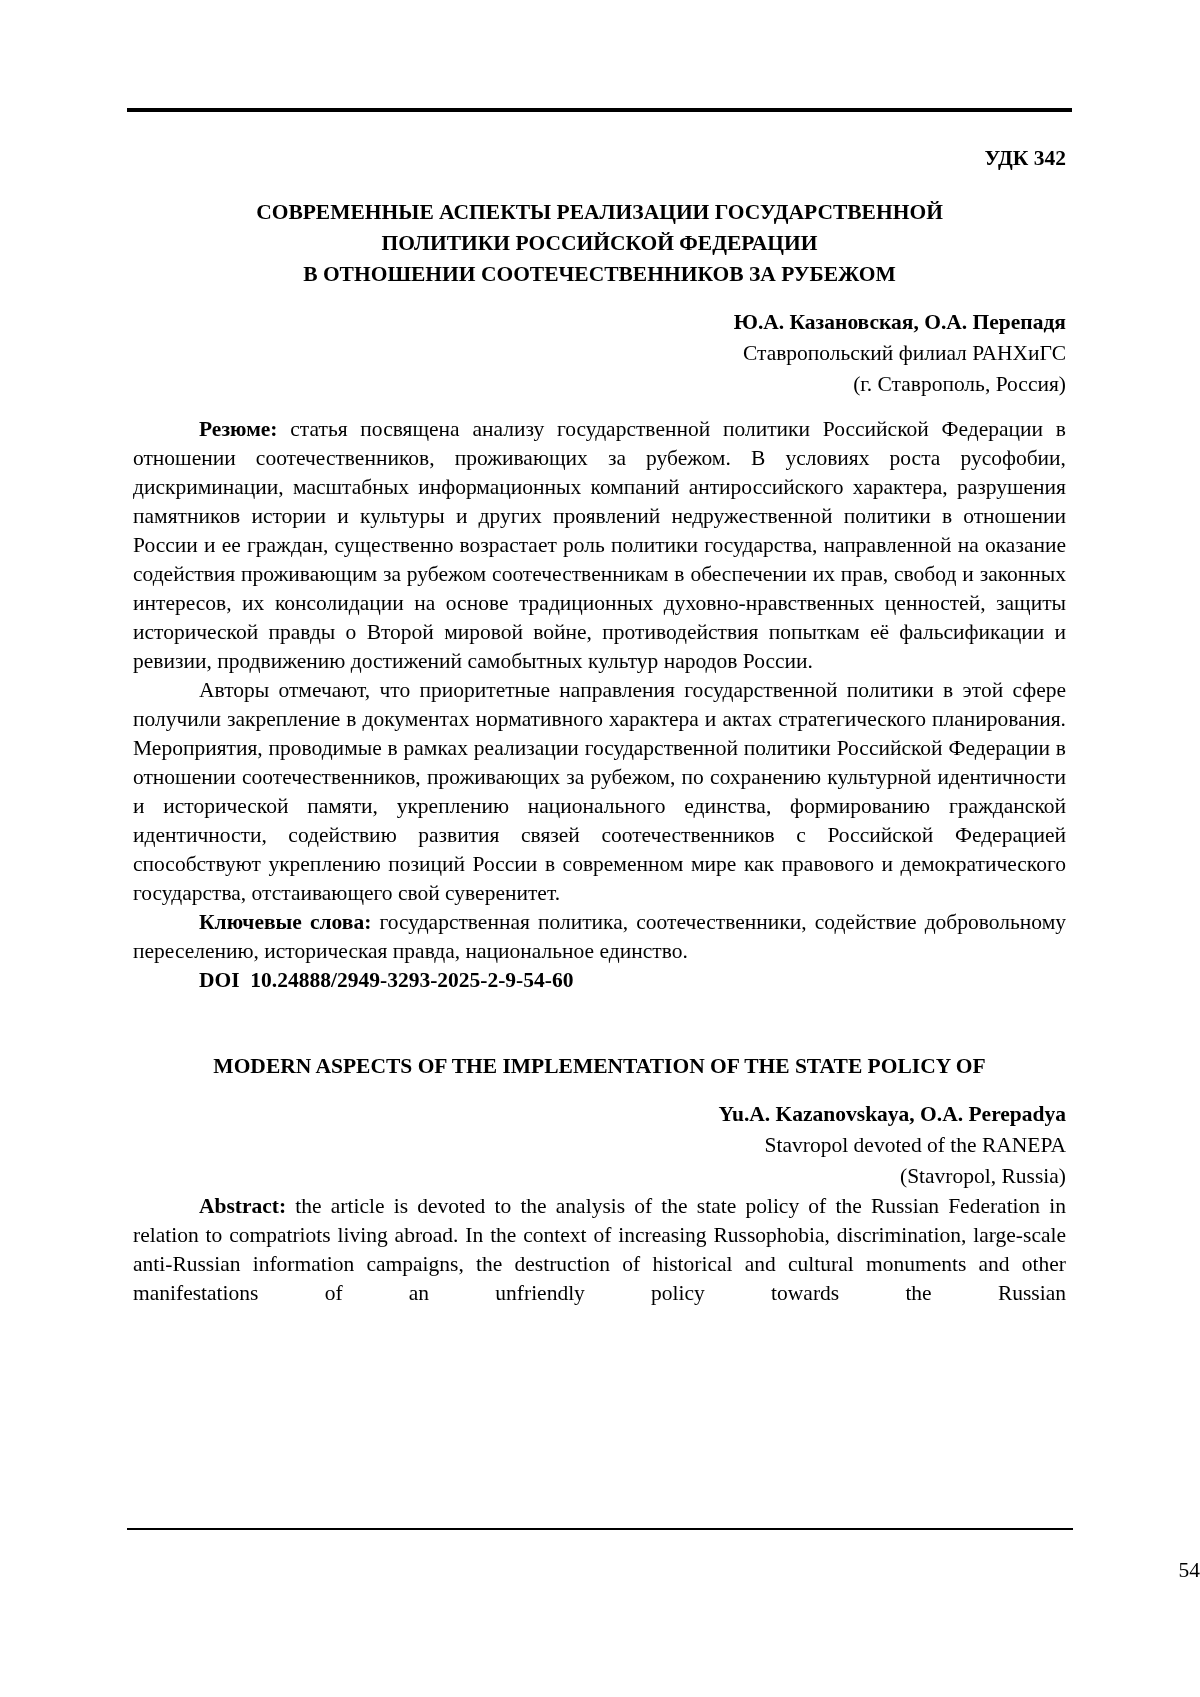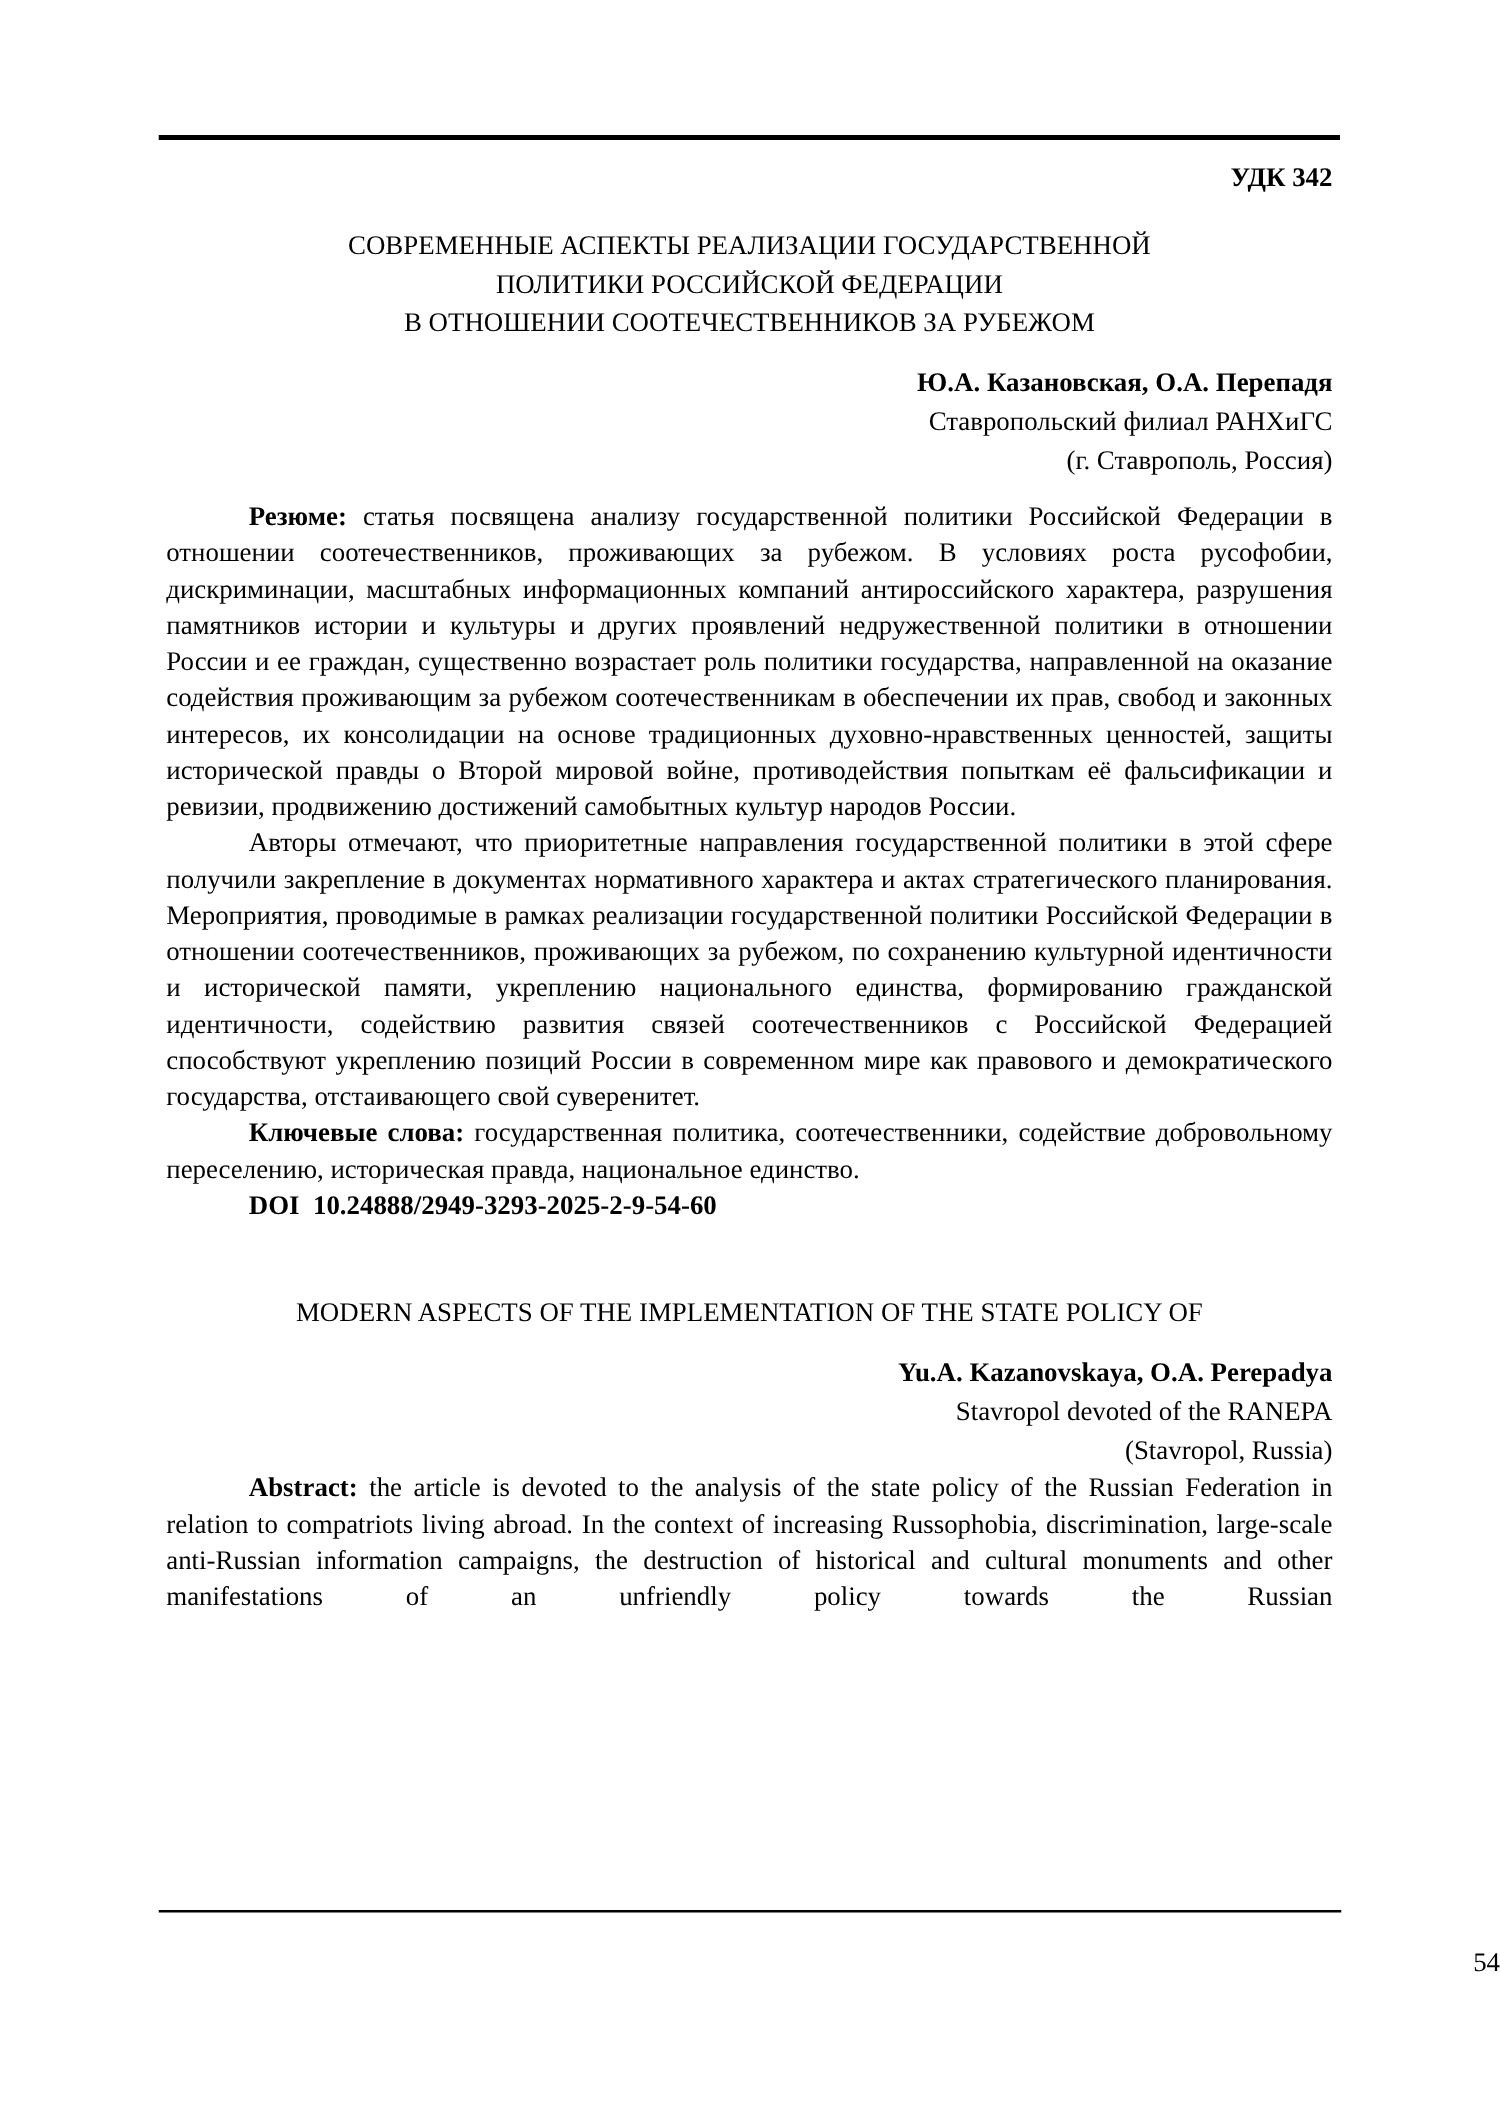--- a/index.html
+++ b/index.html
@@ -21,25 +21,25 @@
     overflow: hidden;
   }
   .rule-top {
     border: 0;
     border-top: 4px solid #000;
     margin: 0 -6px;
   }
   .udc {
     text-align: right;
     font-weight: 700;
-    margin-top: 16px;
+    margin-top: 32px;
   }
   .title {
     text-align: center;
-    font-weight: 400;
+    font-weight: 700;
     line-height: 31px;
   }
   .title-ru { margin-top: 24px; }
   .title-en { margin-top: 56px; }
   .byline {
     text-align: right;
     line-height: 31px;
     margin-top: 17px;
   }
   .authors { font-weight: 700; }

